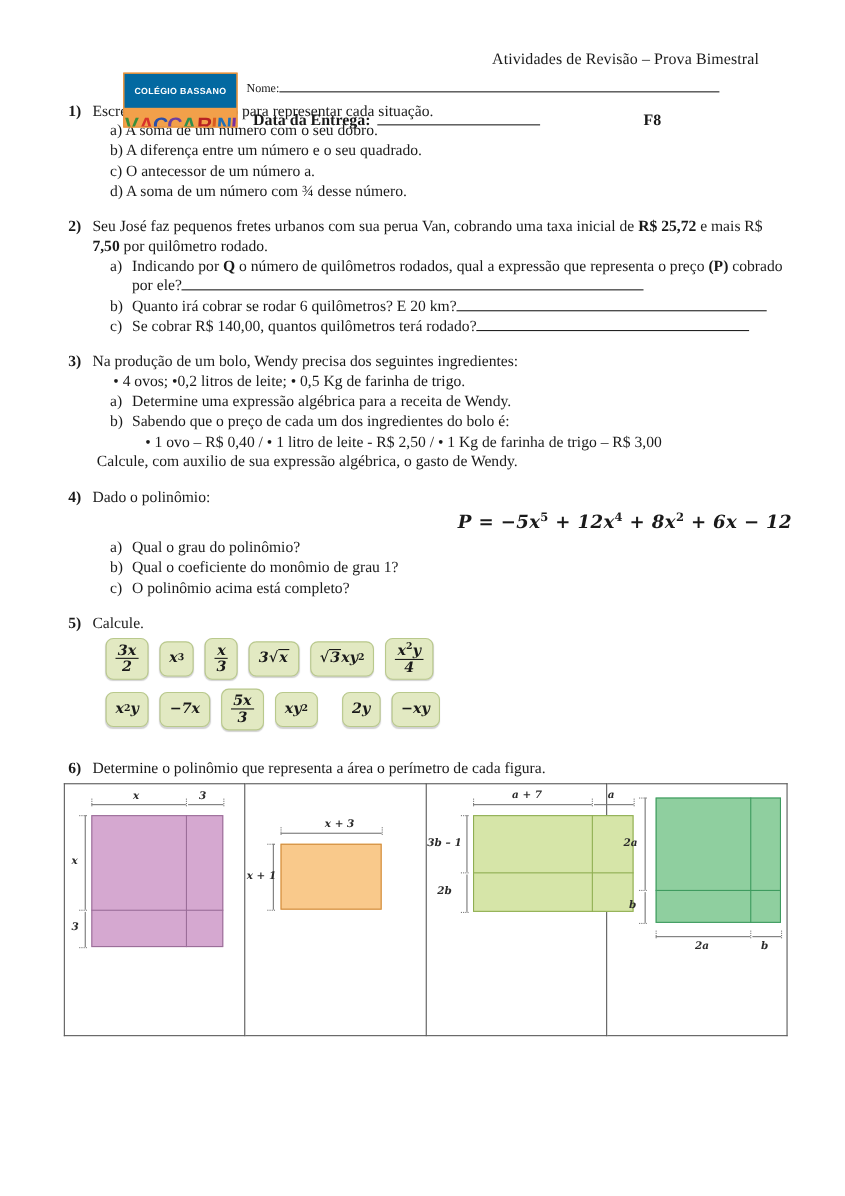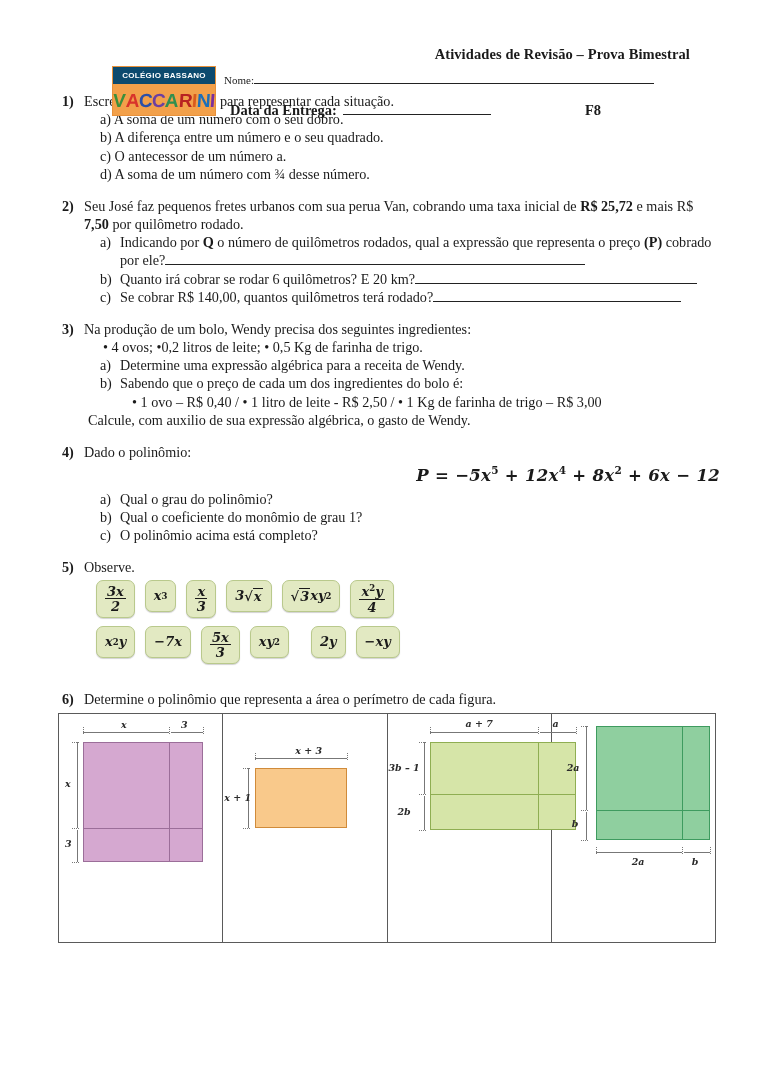--- a/index.html
+++ b/index.html
@@ -25,38 +25,38 @@
   
   .header {
     position: relative;
     height: 92px;
   }
   .doc-title {
     position: absolute;
     top: 46px;
     right: 78px;
     font-size: 14.5px;
-    font-weight: bold;
+    font-weight: normal;
     letter-spacing: .1px;
     white-space: nowrap;
   }
   .logo {
     position: absolute;
     left: 112px;
     top: 66px;
     width: 104px;
     height: 50px;
     background: #f2a04a;
     border: 1px solid #e8913a;
     box-sizing: border-box;
     overflow: hidden;
   }
   .logo-top {
-    height: 17px;
-    background: #0c4a6e;
+    height: 31px;
+    background: #0369a1;
     color: #ffffff;
     font-family: "Liberation Sans", sans-serif;
     font-size: 8px;
     font-weight: bold;
     letter-spacing: .3px;
     display: flex;
     align-items: center;
     justify-content: center;
   }
   .logo-bot {
@@ -160,20 +160,21 @@
 
   
   .q5-wrap {
     display: flex;
     gap: 6px;
     margin-top: 4px;
   }
   .mono-area { flex: 0 0 322px; }
   .mono-row {
     display: flex;
+    align-items: center;
     gap: 10px;
     margin-bottom: 8px;
     margin-left: 12px;
   }
   .mono {
     background: #e2e9c2;
     border: 1.3px solid #b9c98c;
     border-radius: 7px;
     min-width: 26px;
     height: 32px;
@@ -366,21 +367,21 @@
         <div class="sub">
           <div class="sub-mark">c)</div>
           <div class="sub-text">O polinômio acima está completo?</div>
         </div>
       </div>
     </div>
 
     <div class="q blk">
       <div class="q-num">5)</div>
       <div class="q-body">
-        <div class="q-stem">Observe.</div>
+        <div class="q-stem">Calcule.</div>
 
         <div class="q5-wrap">
           <div class="mono-area">
             <div class="mono-row">
               <div class="mono tall">
                 <span class="frac">
                     <span class="num">3x</span>
                     <span class="den">2</span>
                   </span>
               </div>

